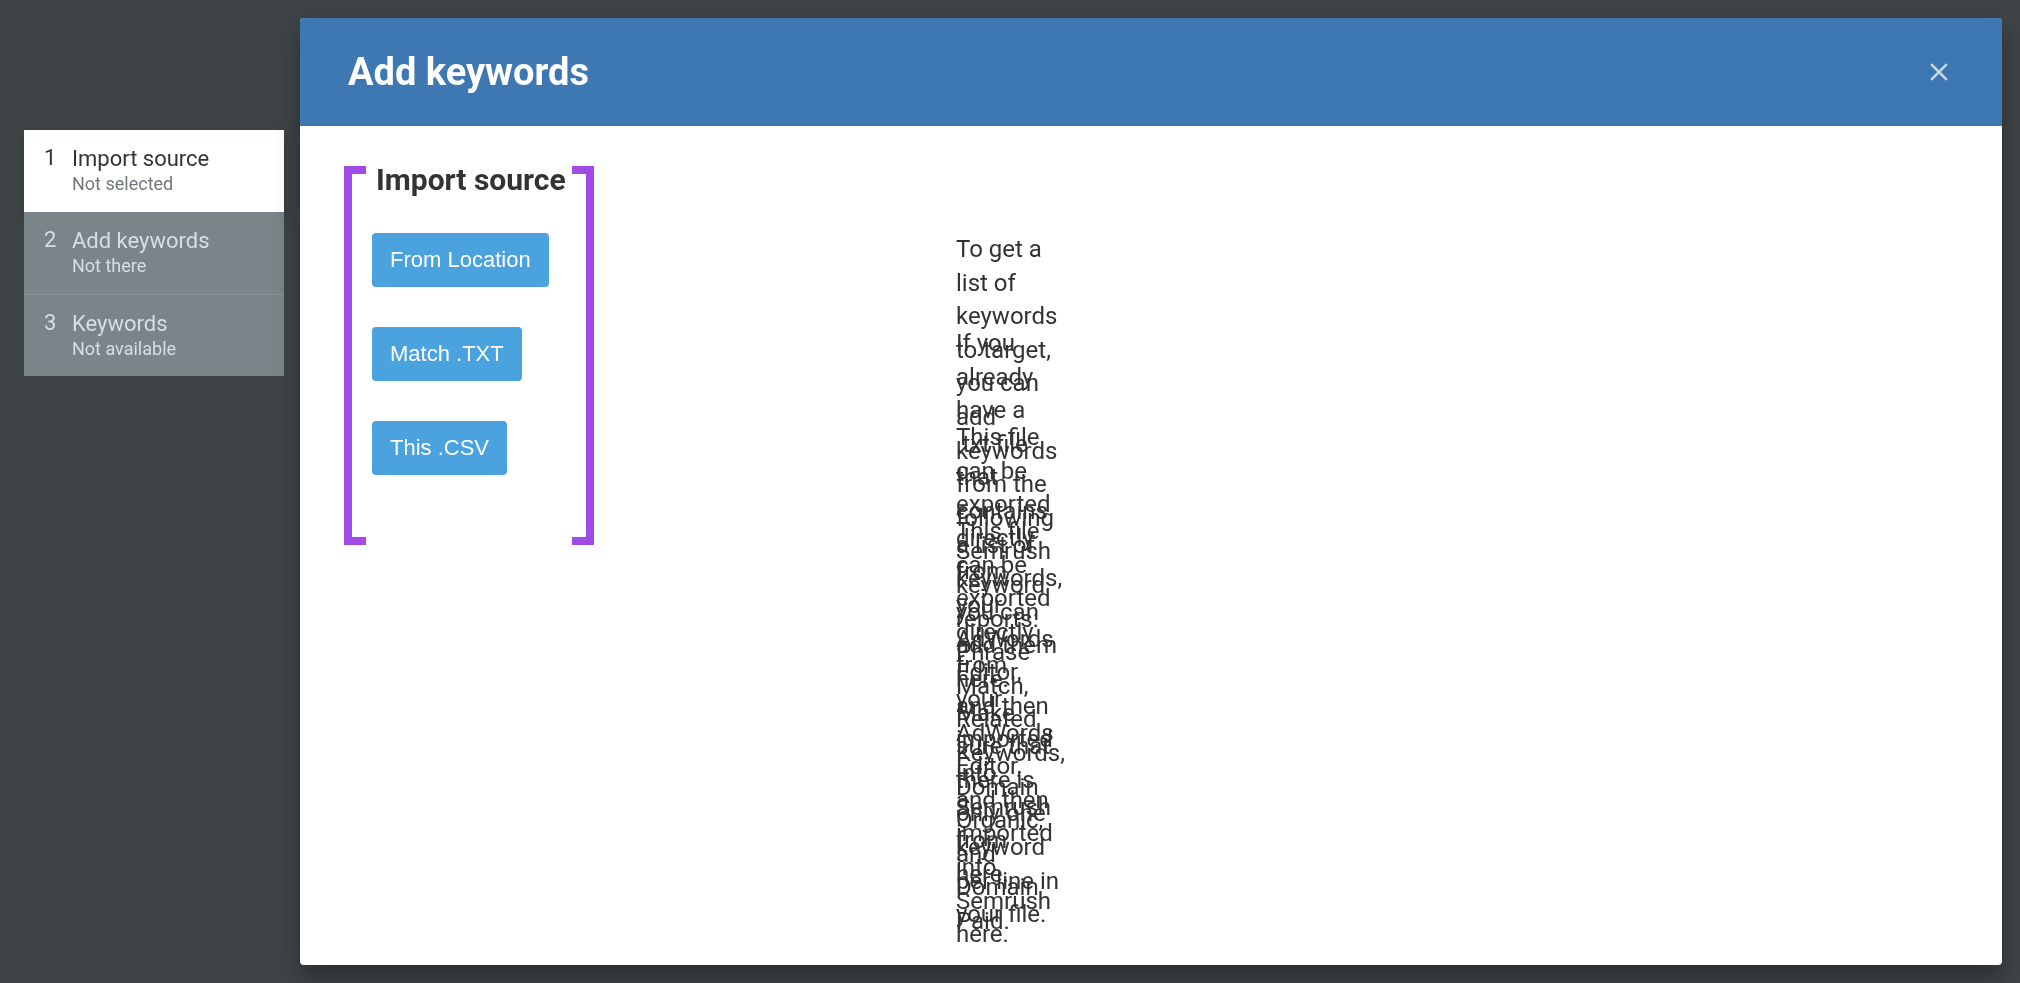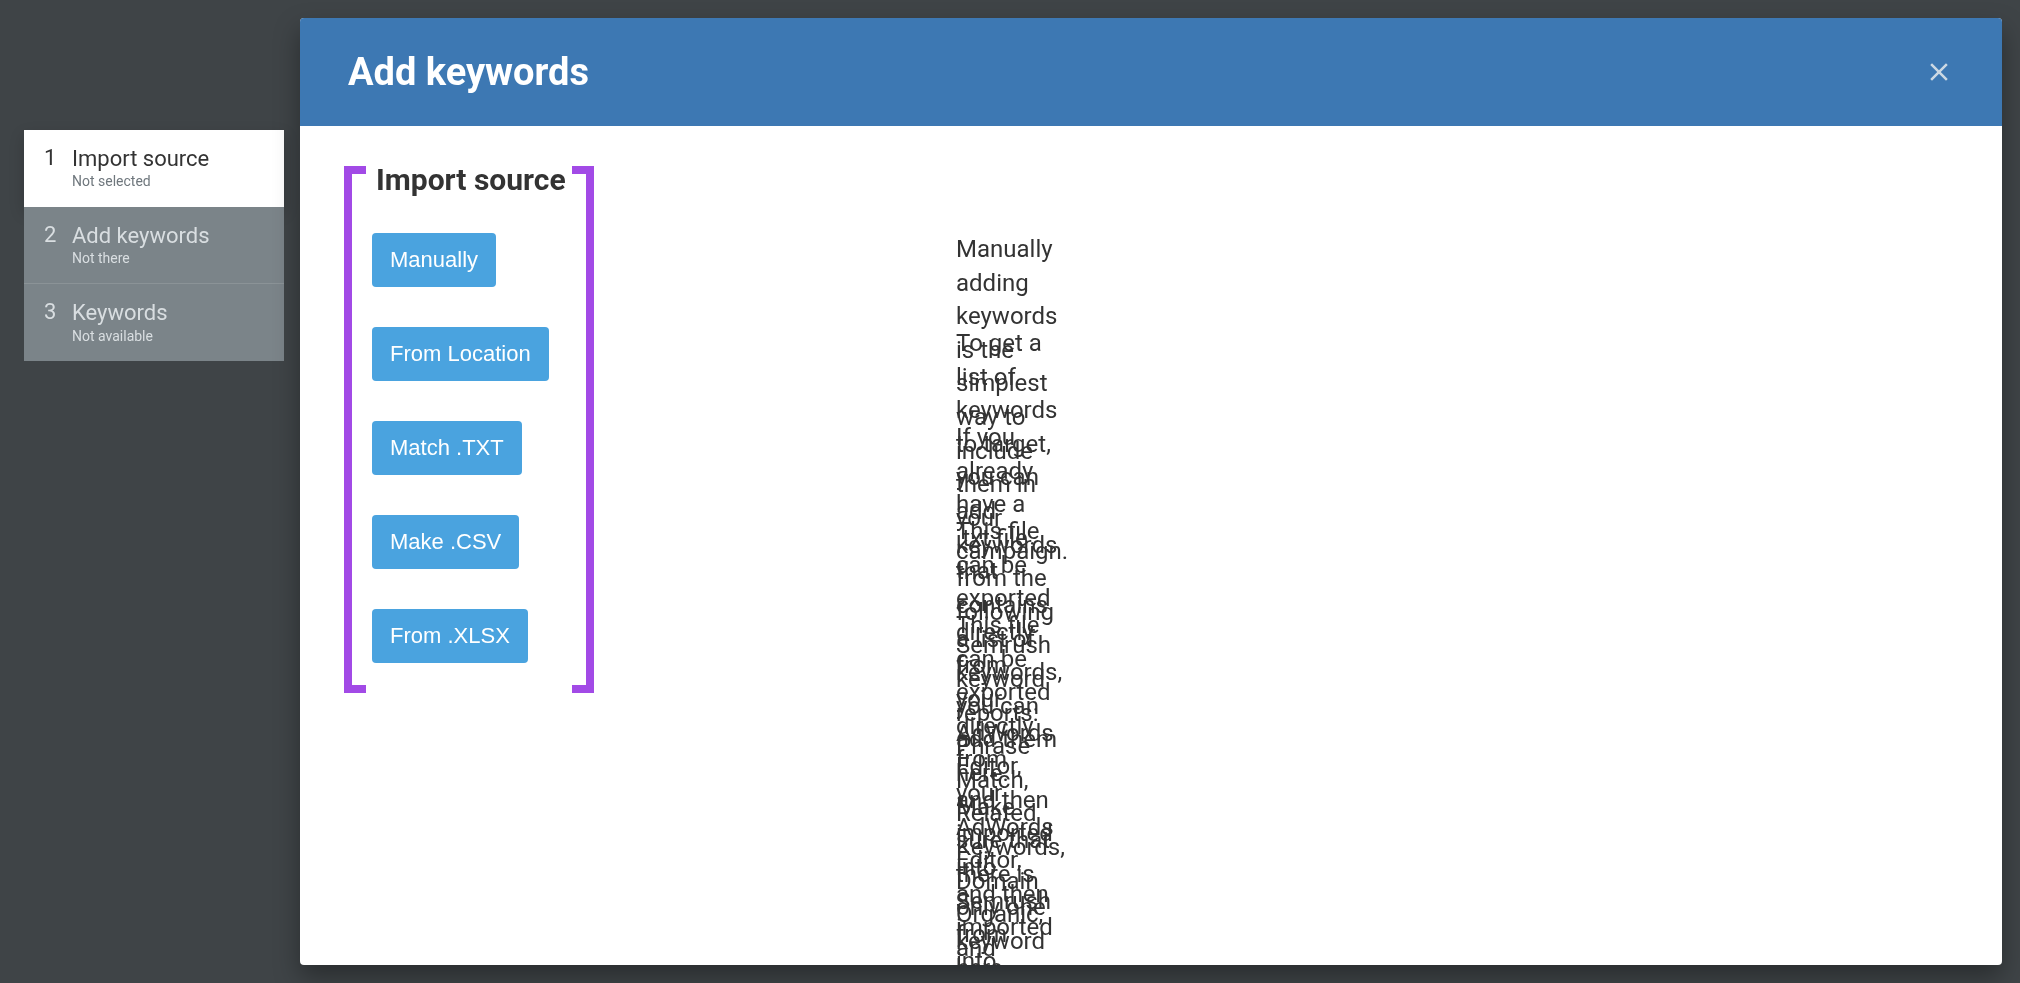--- a/index.html
+++ b/index.html
@@ -33,21 +33,21 @@
   .step:last-child { border-bottom: none; }
   .step .num {
     width: 28px;
     font-size: 22px;
     font-weight: 400;
     line-height: 1.1;
     flex-shrink: 0;
   }
   .step .titles { display: flex; flex-direction: column; }
   .step .title { font-size: 22px; line-height: 1.2; }
-  .step .sub   { font-size: 14px; line-height: 1.3; }
+  .step .sub   { font-size: 18px; line-height: 1.3; }
 
   .step.active {
     background: #ffffff;
     box-shadow: 0 6px 14px rgba(0,0,0,.18);
     border-bottom: none;
   }
   .step.active .num,
   .step.active .title { color: #333; }
   .step.active .sub   { color: #6f777d; }
 
@@ -192,36 +192,31 @@
         </span>
       </span>
     </div>
 
     <div class="panel-body">
 
       <div class="source-wrap">
         <div class="section-title">Import source</div>
 
         <div class="option-row">
-          <button class="option-btn">Manually</button>
-          <div class="option-desc">Manually adding keywords is the simplest way to include them in your campaign.</div>
-        </div>
-        <div class="option-row">
           <button class="option-btn">From Location</button>
           <div class="option-desc">To get a list of keywords to target, you can add keywords from the following Semrush keyword reports: Phrase Match, Related Keywords, Domain Organic, and Domain Paid.</div>
         </div>
         <div class="option-row">
           <button class="option-btn">Match .TXT</button>
           <div class="option-desc">If you already have a .txt file that contains a list of keywords, you can add them here. Make sure that there is only one keyword per line in your file.</div>
         </div>
         <div class="option-row">
-          <button class="option-btn">Make .CSV</button>
+          <button class="option-btn">This .CSV</button>
           <div class="option-desc">This file can be exported directly from your AdWords Editor, and then imported into Semrush from here.</div>
         </div>
         <div class="option-row">
-          <button class="option-btn">From .XLSX</button>
           <div class="option-desc">This file can be exported directly from your AdWords Editor, and then imported into Semrush here.</div>
         </div>
       </div>
 
     </div>
   </div>
 </div>
 
 </body></html>

